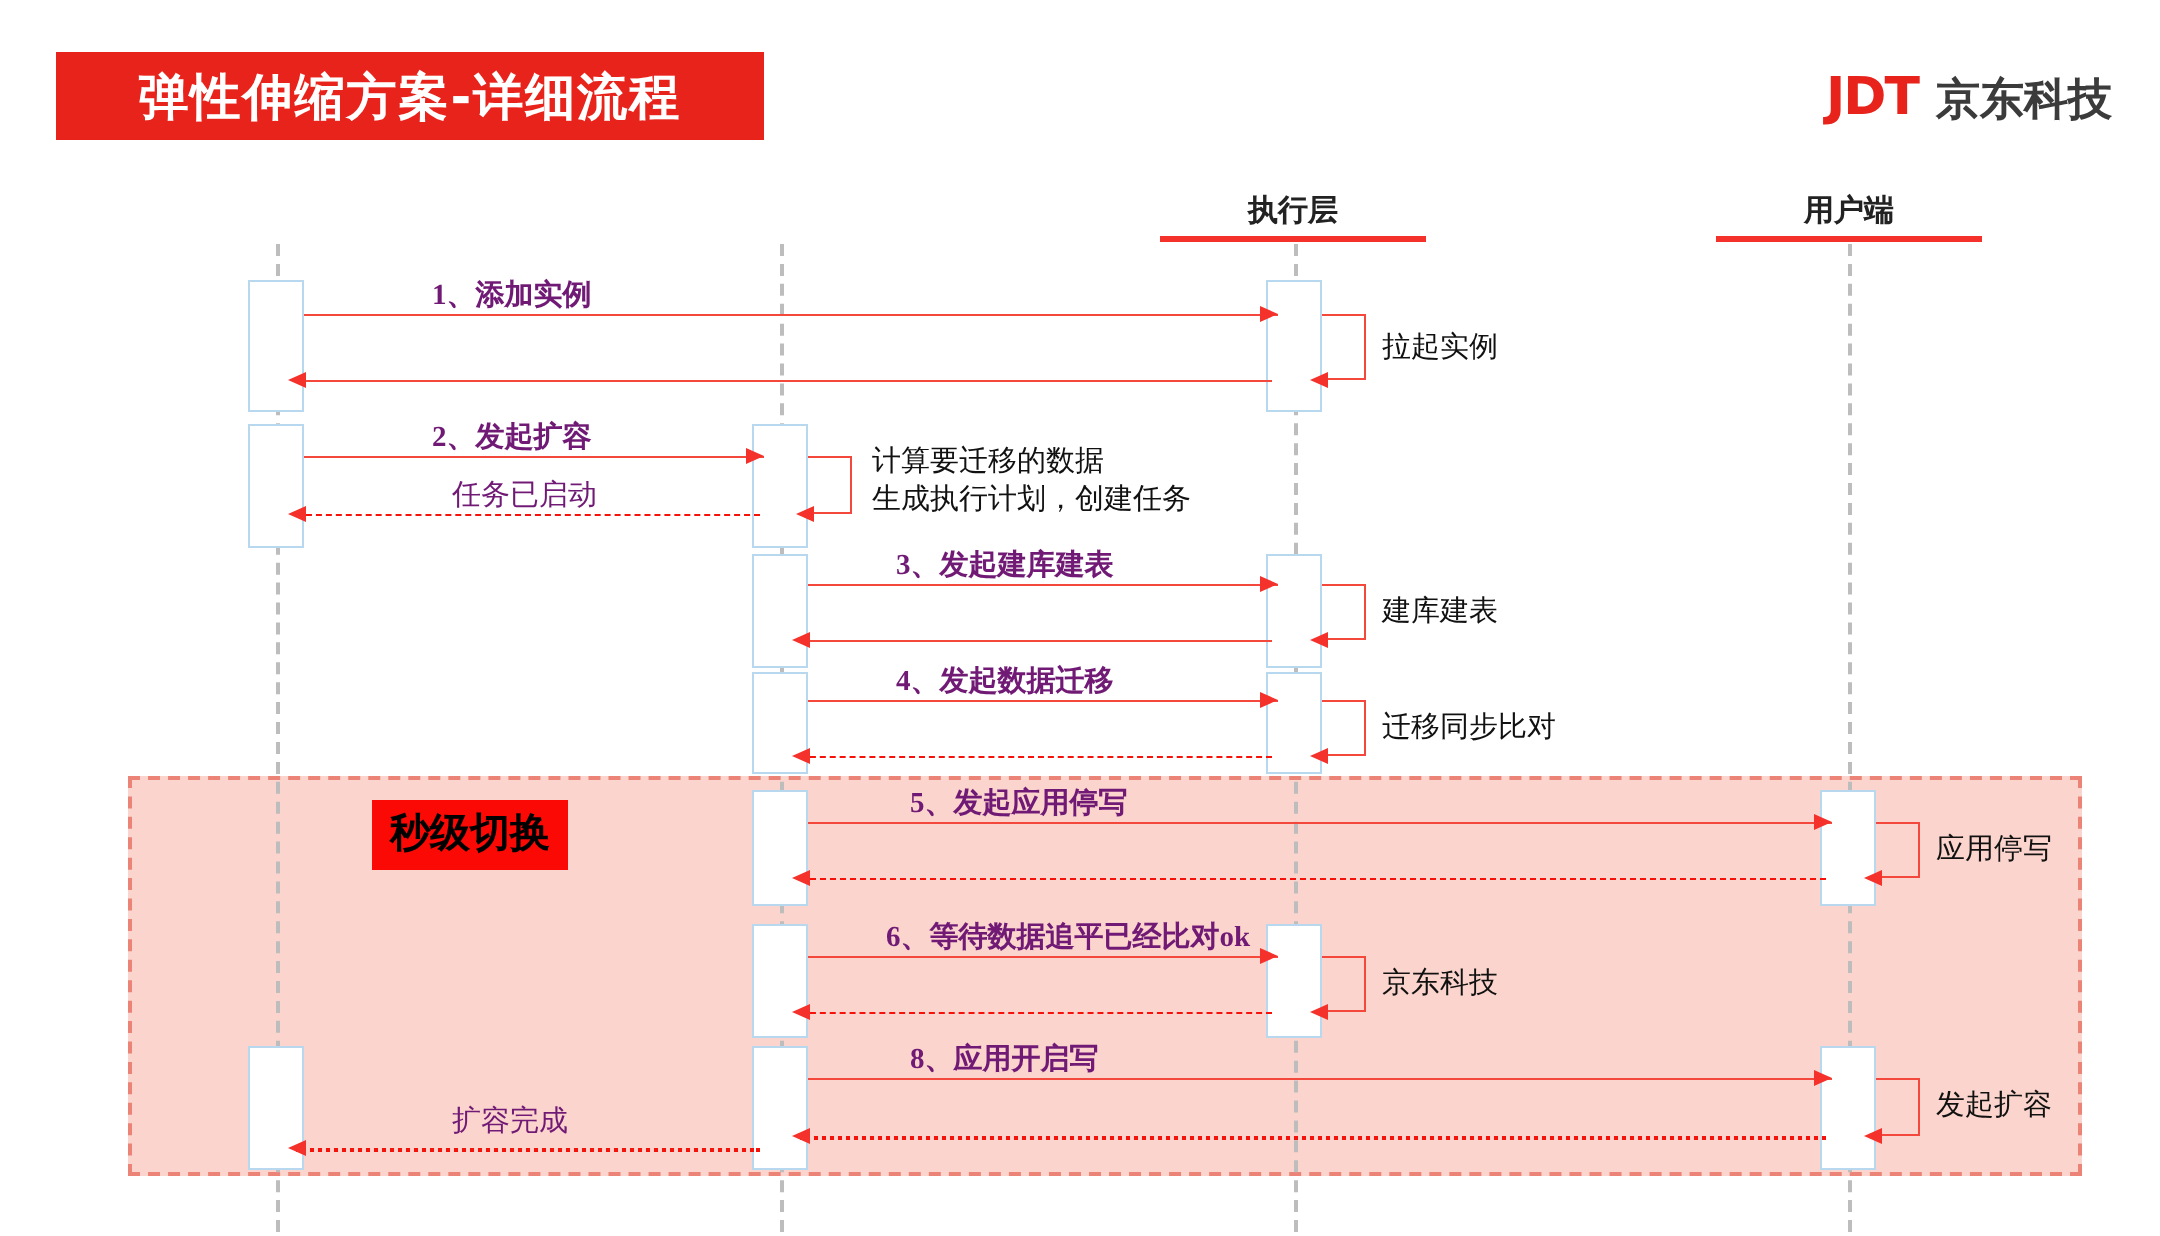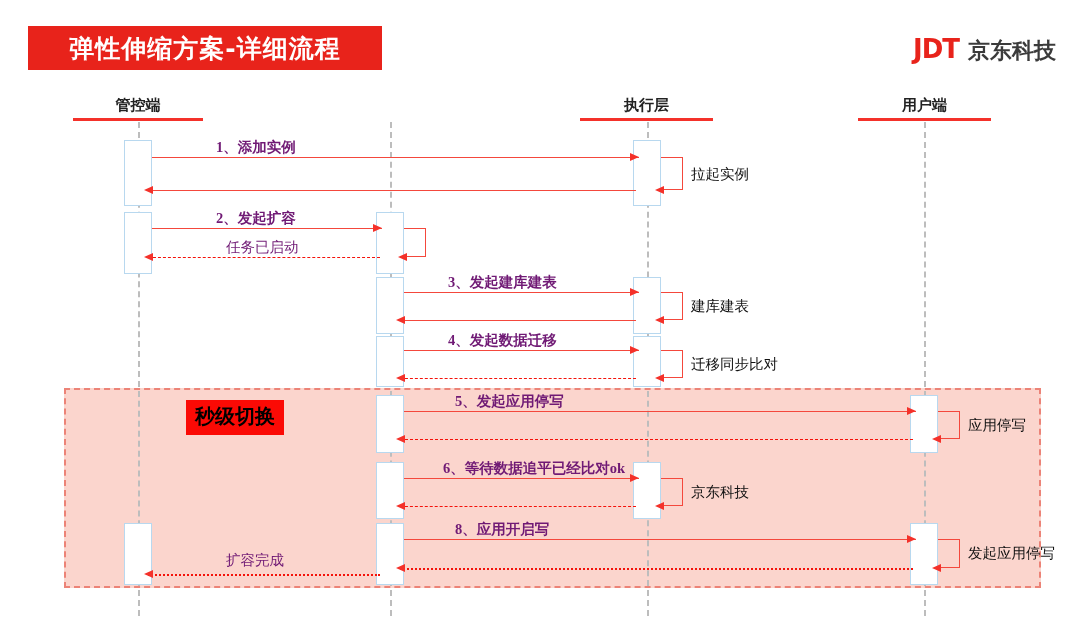--- a/index.html
+++ b/index.html
@@ -71,24 +71,20 @@
   <span class="cn">京东科技</span>
 </div>
 
 <div id="canvas">
 
   <div id="highlight-region"></div>
   <div id="highlight-label">
     <span class="txt">秒级切换</span>
   </div>
 
-  <div class="lifeline-head" style="left:73px;top:96px;width:130px;">
-    <div class="name">管控端</div>
-    <div class="bar"></div>
-  </div>
   <div class="lifeline-head" style="left:580px;top:96px;width:133px;">
     <div class="name">执行层</div>
     <div class="bar"></div>
   </div>
   <div class="lifeline-head" style="left:858px;top:96px;width:133px;">
     <div class="name">用户端</div>
     <div class="bar"></div>
   </div>
 
   <div class="lifeline-axis" style="left:138px;top:122px;height:494px;"></div>
@@ -129,20 +125,22 @@
   <div class="msg" style="left:152px;top:228px;width:230px;"></div>
   <div class="arrowhead right" style="left:373px;top:224px;"></div>
   <div class="msg-label" style="left:216px;top:209px;">2、发起扩容</div>
 
   <div class="msg dashed" style="left:148px;top:257px;width:232px;"></div>
   <div class="arrowhead left" style="left:144px;top:253px;"></div>
   <div class="msg-label light" style="left:226px;top:238px;">任务已启动</div>
 
   <div class="selfloop" style="left:404px;top:228px;width:22px;height:29px;"></div>
   <div class="arrowhead left" style="left:398px;top:253px;"></div>
+  <div class="note" style="left:436px;top:222px;">计算要迁移的数据
+生成执行计划，创建任务</div>
 
   <div class="msg" style="left:404px;top:292px;width:235px;"></div>
   <div class="arrowhead right" style="left:630px;top:288px;"></div>
   <div class="msg-label" style="left:448px;top:273px;">3、发起建库建表</div>
 
   <div class="msg" style="left:400px;top:320px;width:236px;"></div>
   <div class="arrowhead left" style="left:396px;top:316px;"></div>
 
   <div class="selfloop" style="left:661px;top:292px;width:22px;height:28px;"></div>
   <div class="arrowhead left" style="left:655px;top:316px;"></div>
@@ -183,19 +181,19 @@
 
   <div class="msg" style="left:404px;top:539px;width:512px;"></div>
   <div class="arrowhead right" style="left:907px;top:535px;"></div>
   <div class="msg-label" style="left:455px;top:520px;">8、应用开启写</div>
 
   <div class="msg dotted" style="left:400px;top:568px;width:513px;"></div>
   <div class="arrowhead left" style="left:396px;top:564px;"></div>
 
   <div class="selfloop" style="left:938px;top:539px;width:22px;height:29px;"></div>
   <div class="arrowhead left" style="left:932px;top:564px;"></div>
-  <div class="note" style="left:968px;top:544px;">发起应用停写</div>
+  <div class="note" style="left:968px;top:544px;">发起扩容</div>
 
   <div class="msg dotted" style="left:148px;top:574px;width:232px;"></div>
   <div class="arrowhead left" style="left:144px;top:570px;"></div>
   <div class="msg-label light" style="left:226px;top:551px;">扩容完成</div>
 
 </div>
 
 </body></html>

